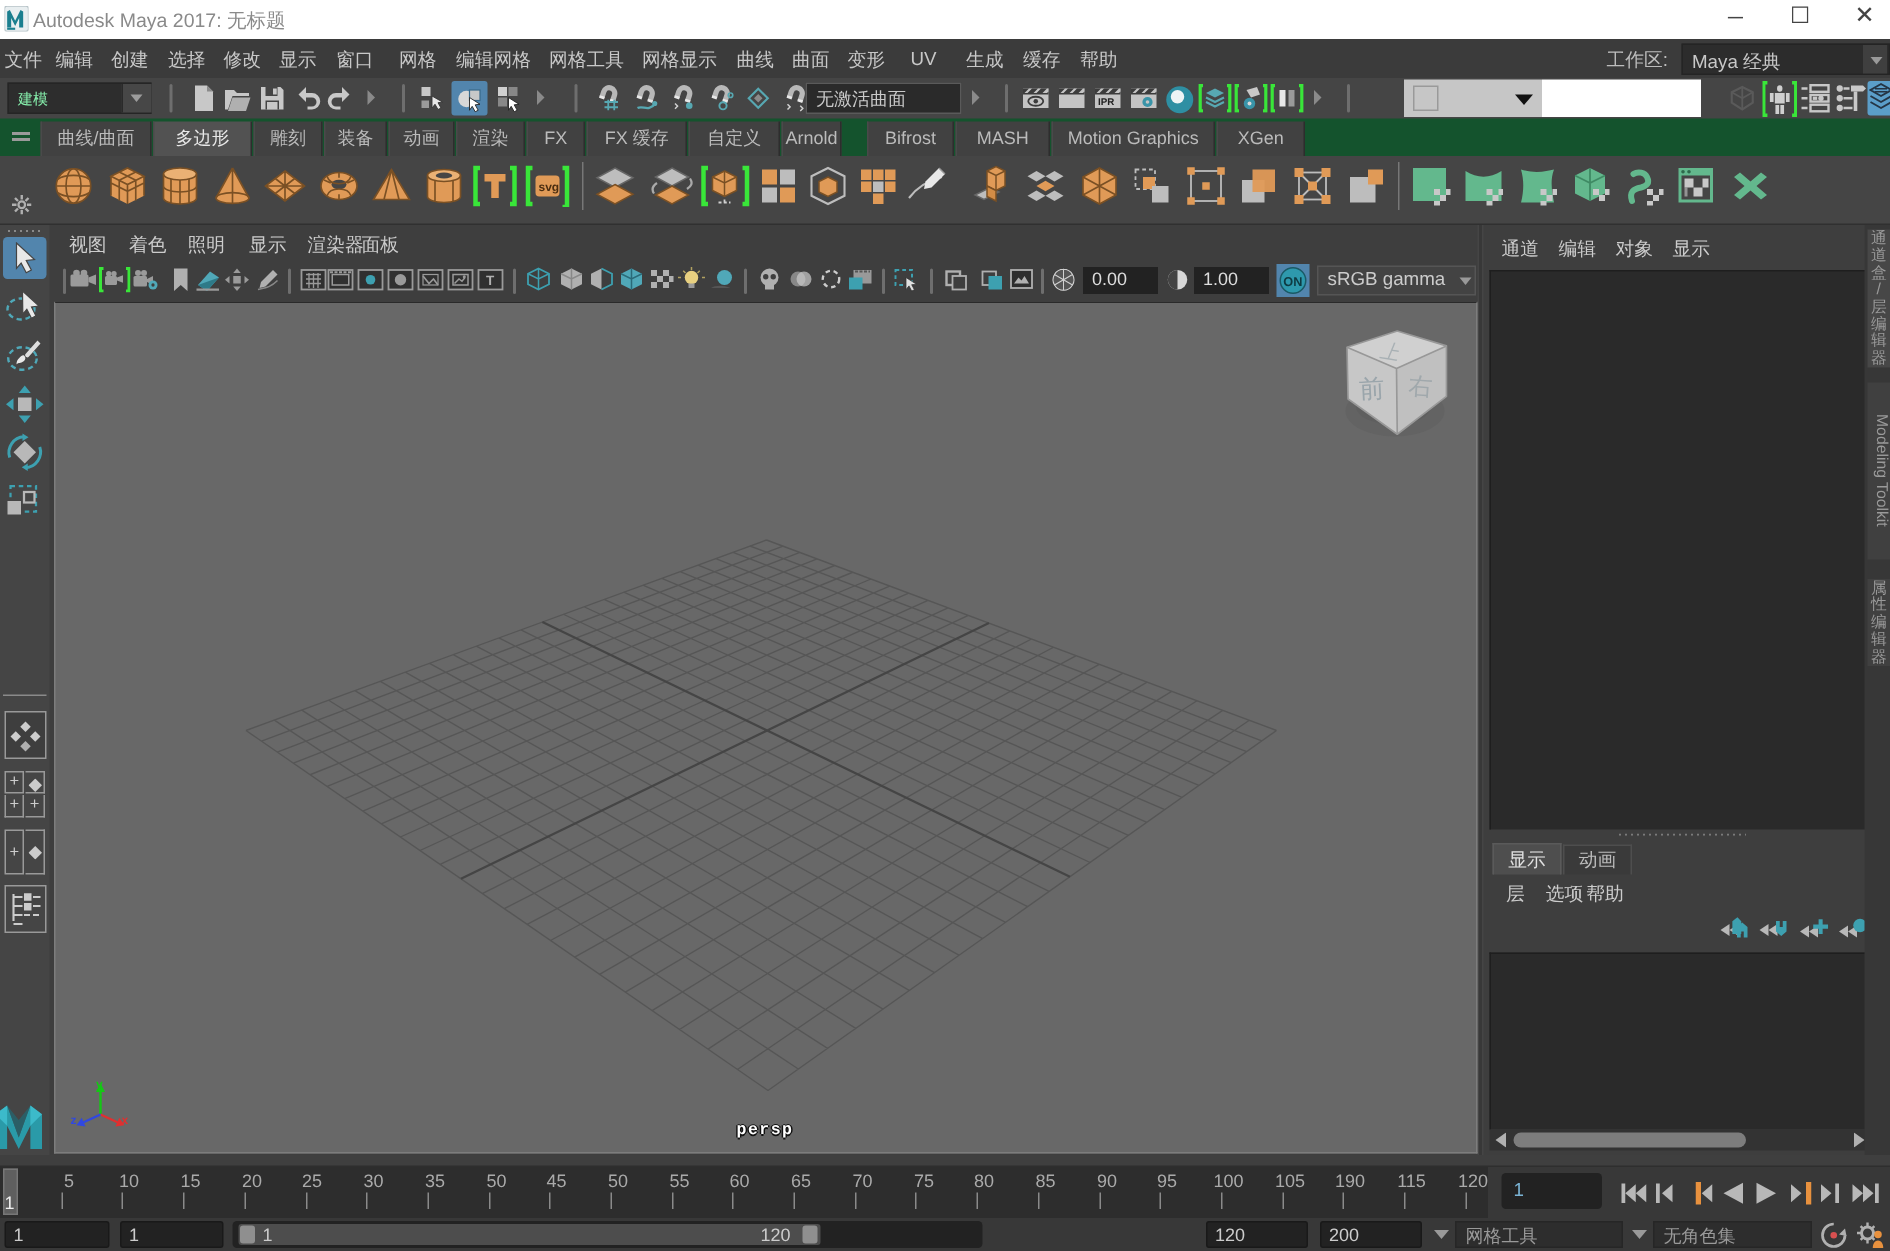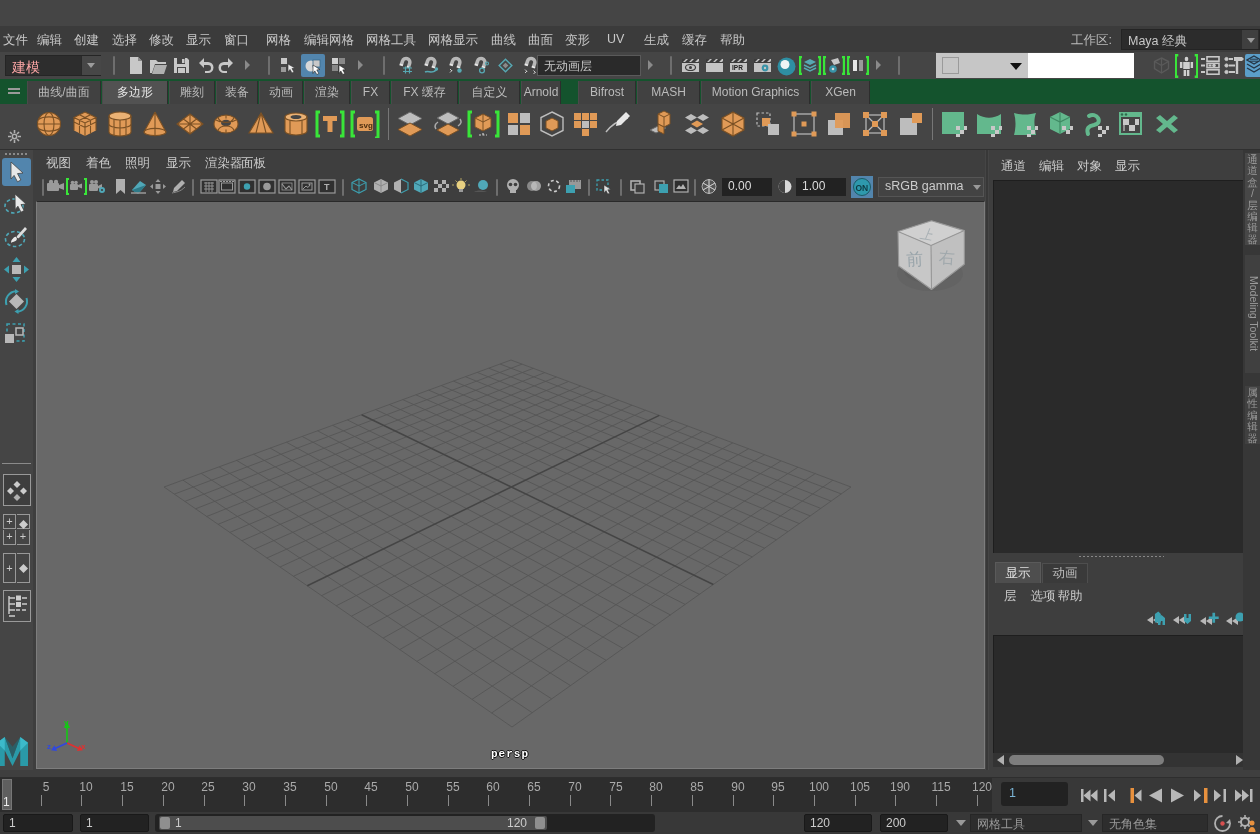--- a/index.html
+++ b/index.html
@@ -42,20 +42,32 @@
 
 #timeline{left:0;top:778px;width:992px;height:34px;background:#2d2d2d;color:#aaa}
 #tlright{left:992px;top:778px;width:268px;height:34px;background:#383838}
 #rangerow{left:0;top:812px;width:1260px;height:22px;background:#383838}
 .rfield{position:absolute;top:2px;height:18px;background:#222;border:1px solid #191919;border-radius:2px;color:#ccc;font-size:12px;padding:1px 5px}
 .tick{position:absolute;top:17px;width:1px;height:11px;background:#8a8a8a}
 .tlab{position:absolute;top:2px;font-size:12px;color:#aaa;transform:translateX(-50%)}
 </style></head>
 <body>
 <div id="root">
+<div class="abs" id="title">
+  <svg class="abs" style="left:3px;top:4px" width="16" height="17" viewBox="0 0 18 19">
+        <rect x="0" y="0" width="18" height="19" rx="2" fill="#e8eef0"></rect>
+        <rect x="0" y="0" width="18" height="19" rx="2" fill="none" stroke="#b8c4c8"></rect>
+        <path d="M2 16V4l2-1 4 8 4-8 2 1v12h-3V9l-3 6-3-6v7z" fill="#1b7f8f"></path>
+        <rect x="2" y="16.2" width="6" height="1.6" fill="#1b7f8f"></rect>
+      </svg>
+  <span class="abs txt">Autodesk Maya 2017: 无标题</span>
+  <div class="abs winbtn" style="left:1140px">─</div>
+  <div class="abs winbtn" style="left:1183px;font-size:15px">☐</div>
+  <div class="abs winbtn" style="left:1226px;font-size:16px">✕</div>
+</div>
 <div class="abs" id="menubar">
   <span class="mi" style="left:3px">文件</span>
       <span class="mi" style="left:37px">编辑</span>
       <span class="mi" style="left:74px">创建</span>
       <span class="mi" style="left:112px">选择</span>
       <span class="mi" style="left:149px">修改</span>
       <span class="mi" style="left:186px">显示</span>
       <span class="mi" style="left:224px">窗口</span>
       <span class="mi" style="left:266px">网格</span>
       <span class="mi" style="left:304px">编辑网格</span>
@@ -70,21 +82,21 @@
       <span class="mi" style="left:720px">帮助</span>
   <span class="mi" style="left:1071px;color:#bdbdbd">工作区:</span>
   <div class="abs" style="left:1121px;top:3px;width:139px;height:21px;background:#2c2c2c;border:1px solid #242424">
     <span class="abs" style="left:6px;top:3px;color:#c8c8c8">Maya 经典</span>
     <div class="abs" style="right:1px;top:0;width:16px;height:19px;background:#3f3f3f"></div>
     <div class="abs" style="right:4px;top:8px;width:0;height:0;border-top:5px solid #9a9a9a;border-left:4.5px solid transparent;border-right:4.5px solid transparent"></div>
   </div>
 </div>
 <div class="abs" id="status">
   <div class="abs" style="left:5px;top:3px;width:96px;height:21px;background:#2d2d2d;border:1px solid #252525">
-    <span class="abs" style="left:6px;top:3px;color:#fca5a5;font-size:14px">建模</span>
+    <span class="abs" style="left:6px;top:3px;color:#86efac;font-size:10px">建模</span>
     <div class="abs" style="left:75px;top:0;width:20px;height:19px;background:#474747;border-left:1px solid #2a2a2a"></div>
     <div class="abs" style="left:81px;top:7px;width:0;height:0;border-top:5px solid #9c9c9c;border-left:4.5px solid transparent;border-right:4.5px solid transparent"></div>
   </div>
   <div class="grip" style="left:113px"></div>
   <svg class="icon18" style="left:126px" viewBox="0 0 19 19">
         <path d="M4 1h8l4 4v13H4z" fill="#c8c8c8"></path>
         <path d="M12 1l4 4h-4z" fill="#8a8a8a"></path>
       </svg>
   <svg class="icon18" style="left:149px" viewBox="0 0 19 19">
         <path d="M1 4h6l2 2h8v2H6l-3 9H1z" fill="#c8c8c8"></path>
@@ -159,21 +171,21 @@
         <rect x="5" y="5" width="9" height="9" transform="rotate(45 9.5 9.5)" fill="none" stroke="#57a8b2" stroke-width="1.4"></rect>
         <rect x="7.5" y="7.5" width="4" height="4" transform="rotate(45 9.5 9.5)" fill="#8a8a8a"></rect>
       </svg>
   <svg class="icon18" style="left:521px" viewBox="0 0 19 19">
         <g transform="rotate(18 9 8)">
           <path d="M4 10V6a5.5 5.5 0 0 1 11 0v4h-3.5V6a2 2 0 0 0-4 0v4z" fill="#b8b8b8"></path>
           <path d="M4 10h3.5M11.5 10h3.5" stroke="#e8e8e8" stroke-width="1.8"></path>
         </g>
         <path d="M4 13.5l2 2M4 17l2-2M12.5 14.5l2 2M12.5 18l2-2" stroke="#d0d0d0" stroke-width="1"></path>
       </svg>
-  <div class="sfield" style="left:537px;top:3px;width:104px;height:21px;padding:2px 6px">无动画层</div>
+  <div class="sfield" style="left:537px;top:3px;width:104px;height:21px;padding:2px 6px">无激活曲面</div>
   <div class="carr" style="left:648px"></div>
   <div class="grip" style="left:670px"></div>
   <svg class="icon18" style="left:681px" viewBox="0 0 19 19">
         <rect x="1" y="3" width="17" height="13" fill="#c4c4c4"></rect>
         <path d="M1 3h17v4H1z" fill="#3c3c3c"></path>
         <path d="M2 6l3-3h2L4 6zM8 6l3-3h2l-3 3zM14 6l3-3h1v2l-1 1z" fill="#c4c4c4"></path>
         <ellipse cx="9.5" cy="11.5" rx="5" ry="3" fill="none" stroke="#3c3c3c" stroke-width="1.2"></ellipse>
         <circle cx="9.5" cy="11.5" r="1.5" fill="#3c3c3c"></circle>
       </svg>
   <svg class="icon18" style="left:705px" viewBox="0 0 19 19">

